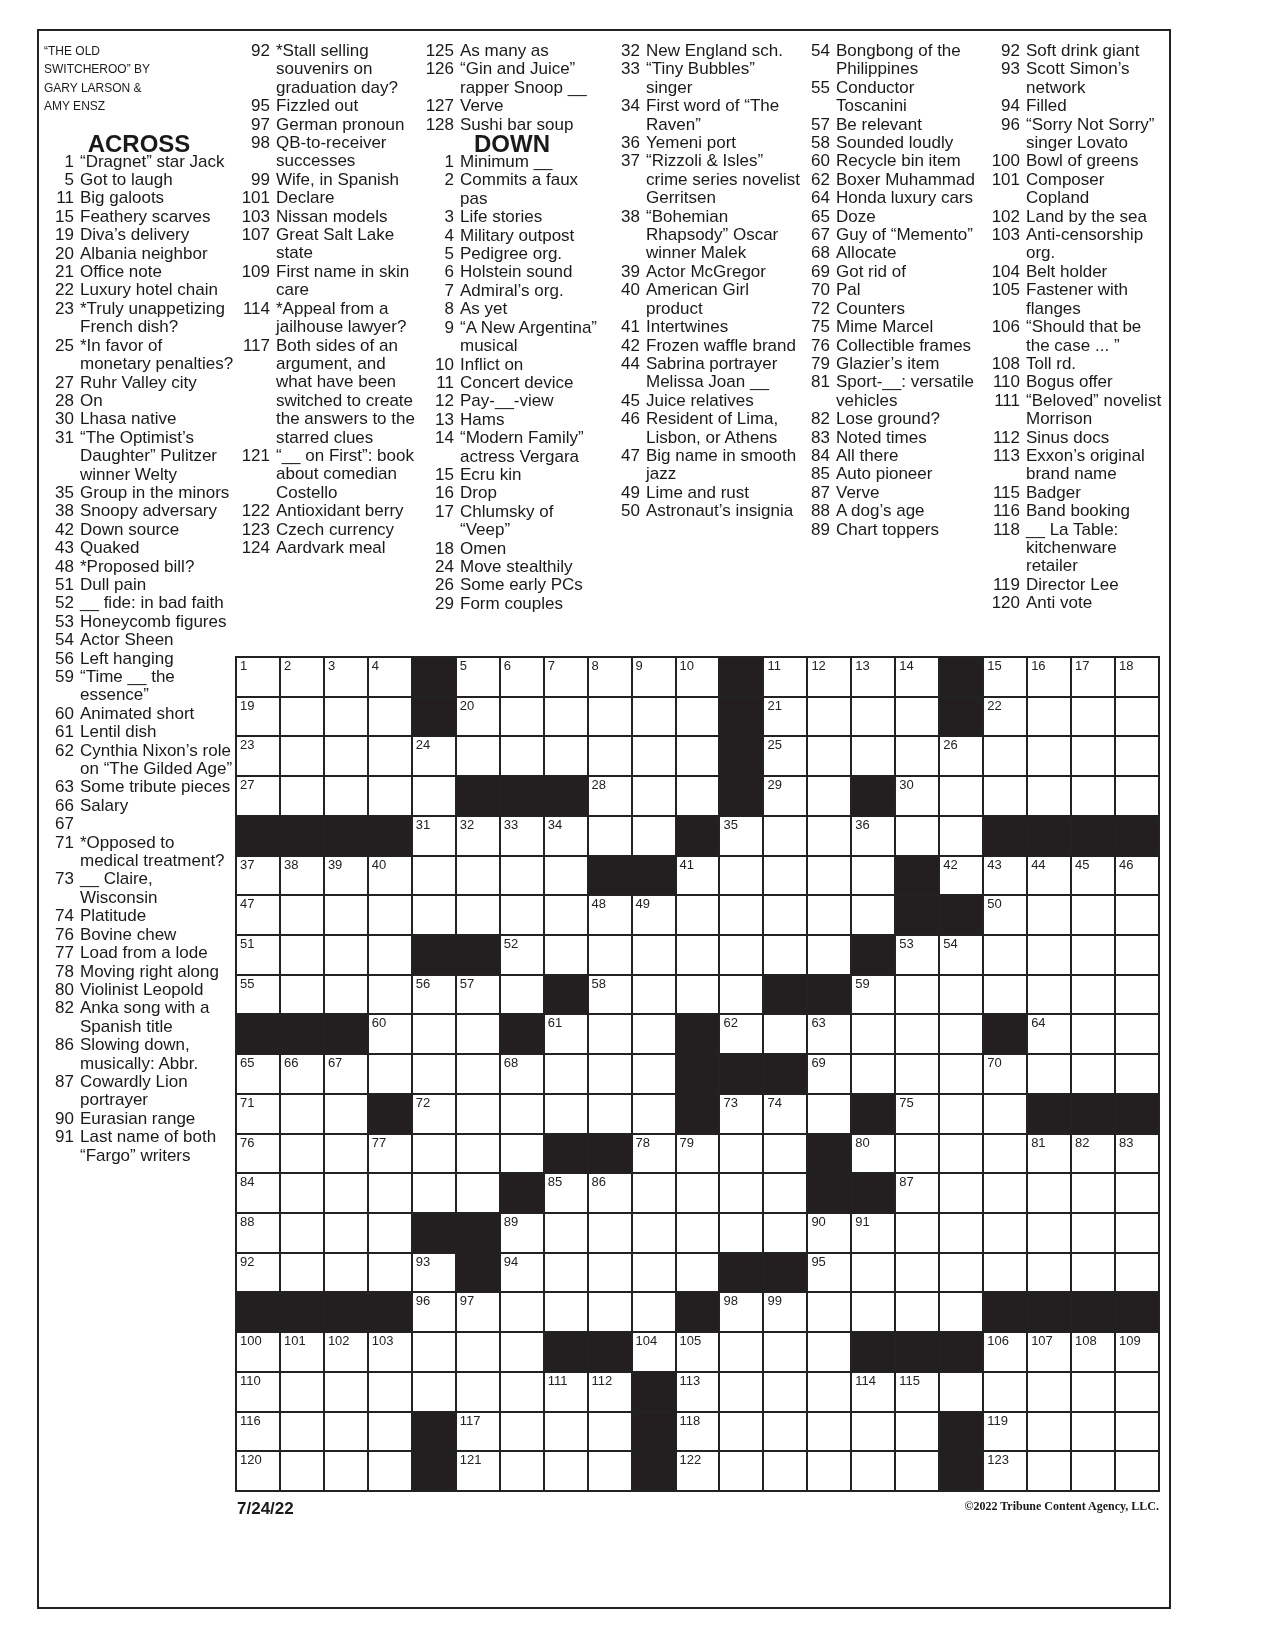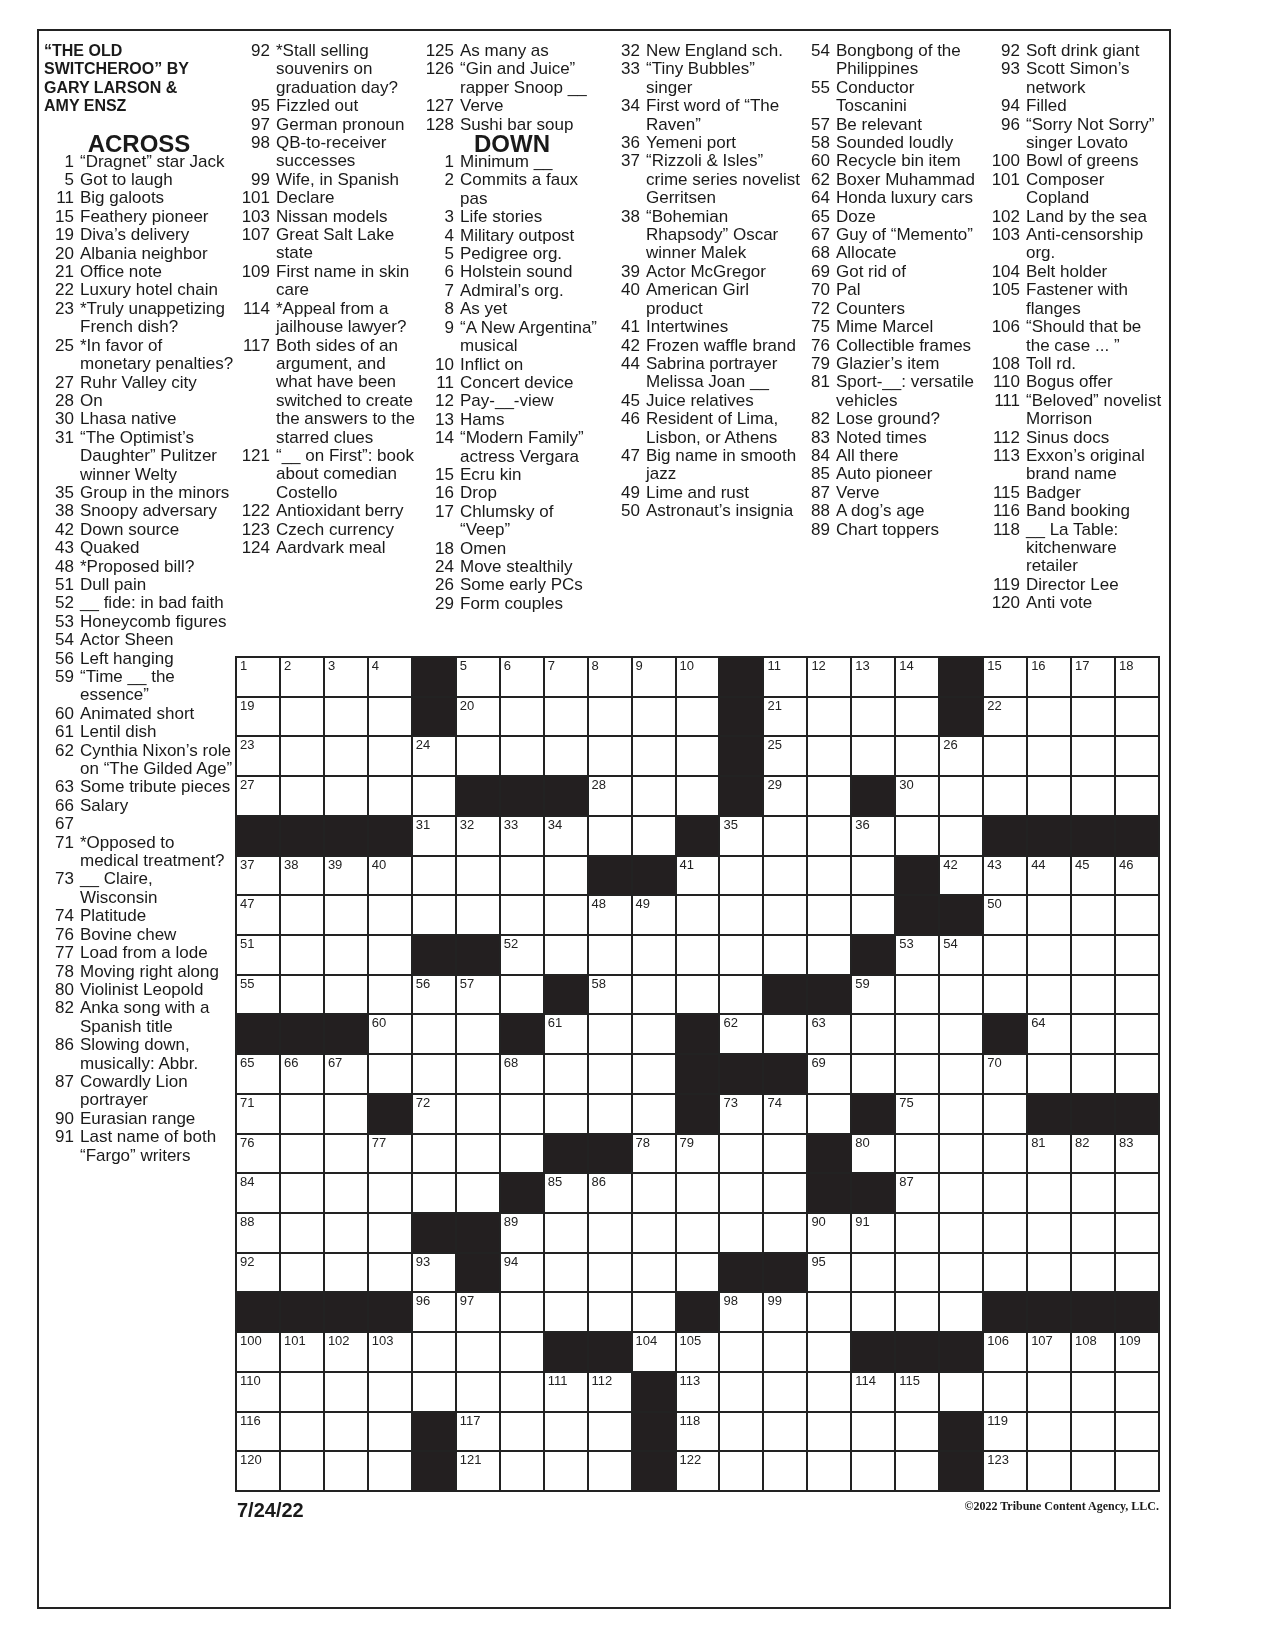--- a/index.html
+++ b/index.html
@@ -1,30 +1,30 @@
 <!DOCTYPE html>
 <html><head>
 <meta charset="utf-8">
 <style>
   html, body { margin:0; padding:0; background:#ffffff; }
   body { width:1265px; height:1638px; position:relative; font-family:"Liberation Sans", sans-serif; color:#1a1a1a; }
   .frame { position:absolute; left:37px; top:29px; width:1134px; height:1580px; border:2px solid #222; box-sizing:border-box; }
   .col { position:absolute; top:42px; font-size:17px; line-height:18.4px; }
-  .title { font-weight:bold; font-size:16px; line-height:18.4px; margin-bottom:18px; white-space:pre-line; }
+  .title { font-weight:normal; font-size:12px; line-height:18.4px; margin-bottom:18px; white-space:pre-line; }
   .heading { font-weight:bold; font-size:24px; text-align:center; margin:0 0 0 0; line-height:19px; }
   .heading.down { }
   .clue { display:flex; }
   .clue .num { width:30px; text-align:right; padding-right:6px; flex:none; }
   .clue.wide .num { width:36px; }
   .clue .txt { flex:1; }
   .grid { position:absolute; left:235px; top:656px; width:925px; height:836px; border:2px solid #222; box-sizing:border-box; display:grid; grid-template-columns:repeat(21, 1fr); grid-template-rows:repeat(21, 1fr); background:#222; gap:2px; }
   .cell { background:#fff; position:relative; }
   .cell.black { background:#231f20; }
   .cell .n { position:absolute; left:3px; top:1px; font-size:13px; line-height:14px; color:#222; }
-  .footer-date { position:absolute; left:237px; top:1499px; font-weight:bold; font-size:20px; }
+  .footer-date { position:absolute; left:237px; top:1499px; font-weight:bold; font-size:17px; }
   .footer-copy { position:absolute; right:106px; top:1499px; font-weight:bold; font-size:12px; font-family:"Liberation Serif", serif; }
 </style>
 </head>
 <body>
 
 <div class="frame"></div>
 
 <div class="col" id="col1" style="left:44px; width:190px;">
   <div class="title" id="title-block">“THE OLD
 SWITCHEROO” BY
@@ -39,21 +39,21 @@
       <div class="clue">
         <span class="num">5</span>
         <span class="txt">Got to laugh</span>
       </div>
       <div class="clue">
         <span class="num">11</span>
         <span class="txt">Big galoots</span>
       </div>
       <div class="clue">
         <span class="num">15</span>
-        <span class="txt">Feathery pioneer</span>
+        <span class="txt">Feathery scarves</span>
       </div>
       <div class="clue">
         <span class="num">19</span>
         <span class="txt">Diva’s delivery</span>
       </div>
       <div class="clue">
         <span class="num">20</span>
         <span class="txt">Albania neighbor</span>
       </div>
       <div class="clue">

